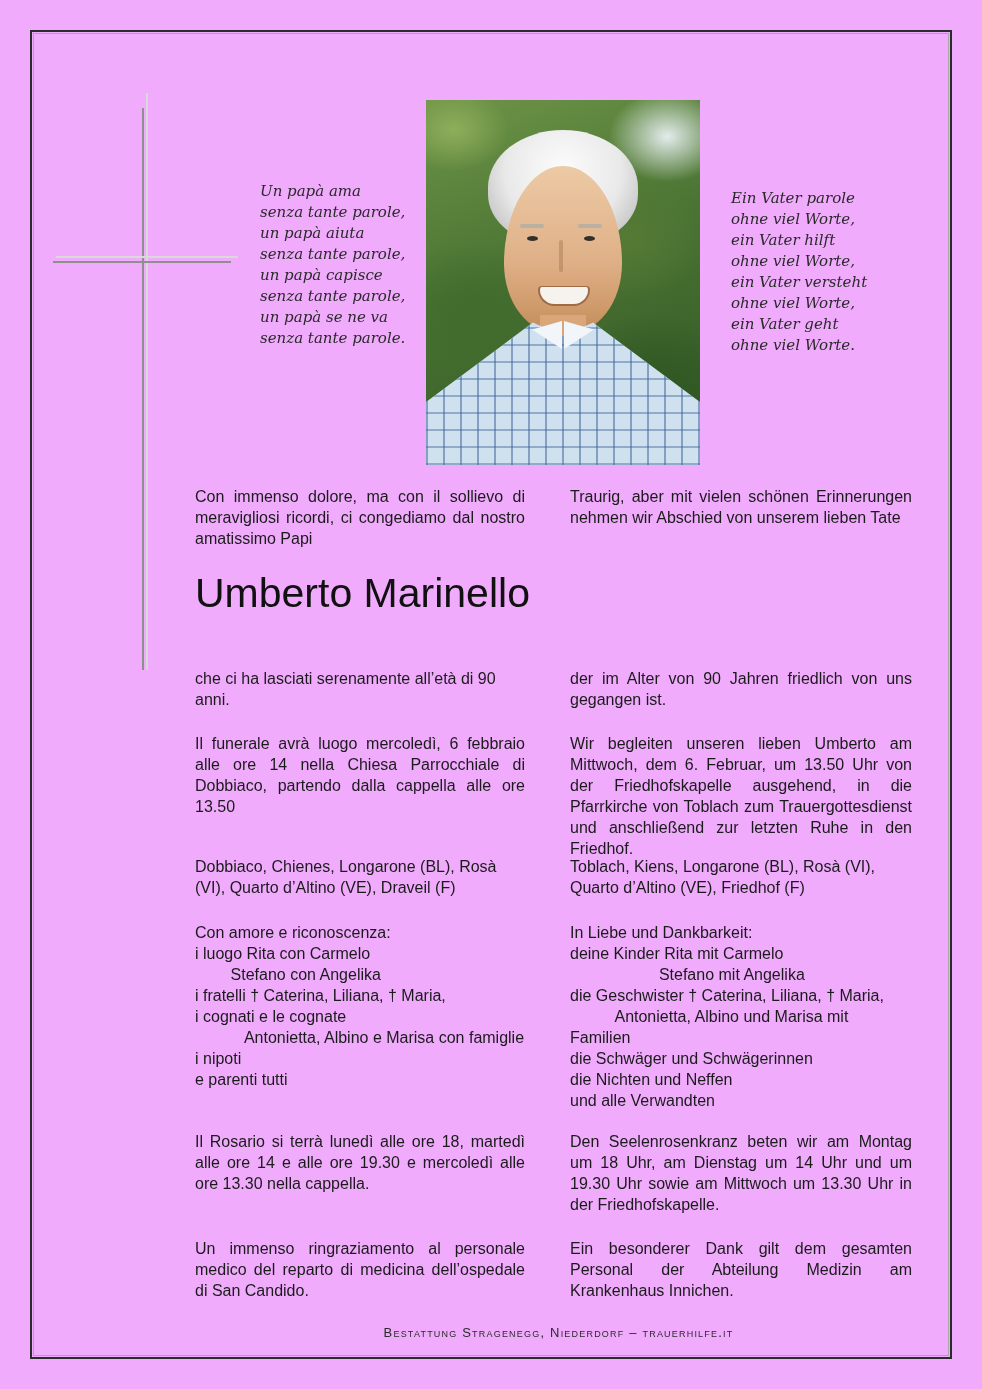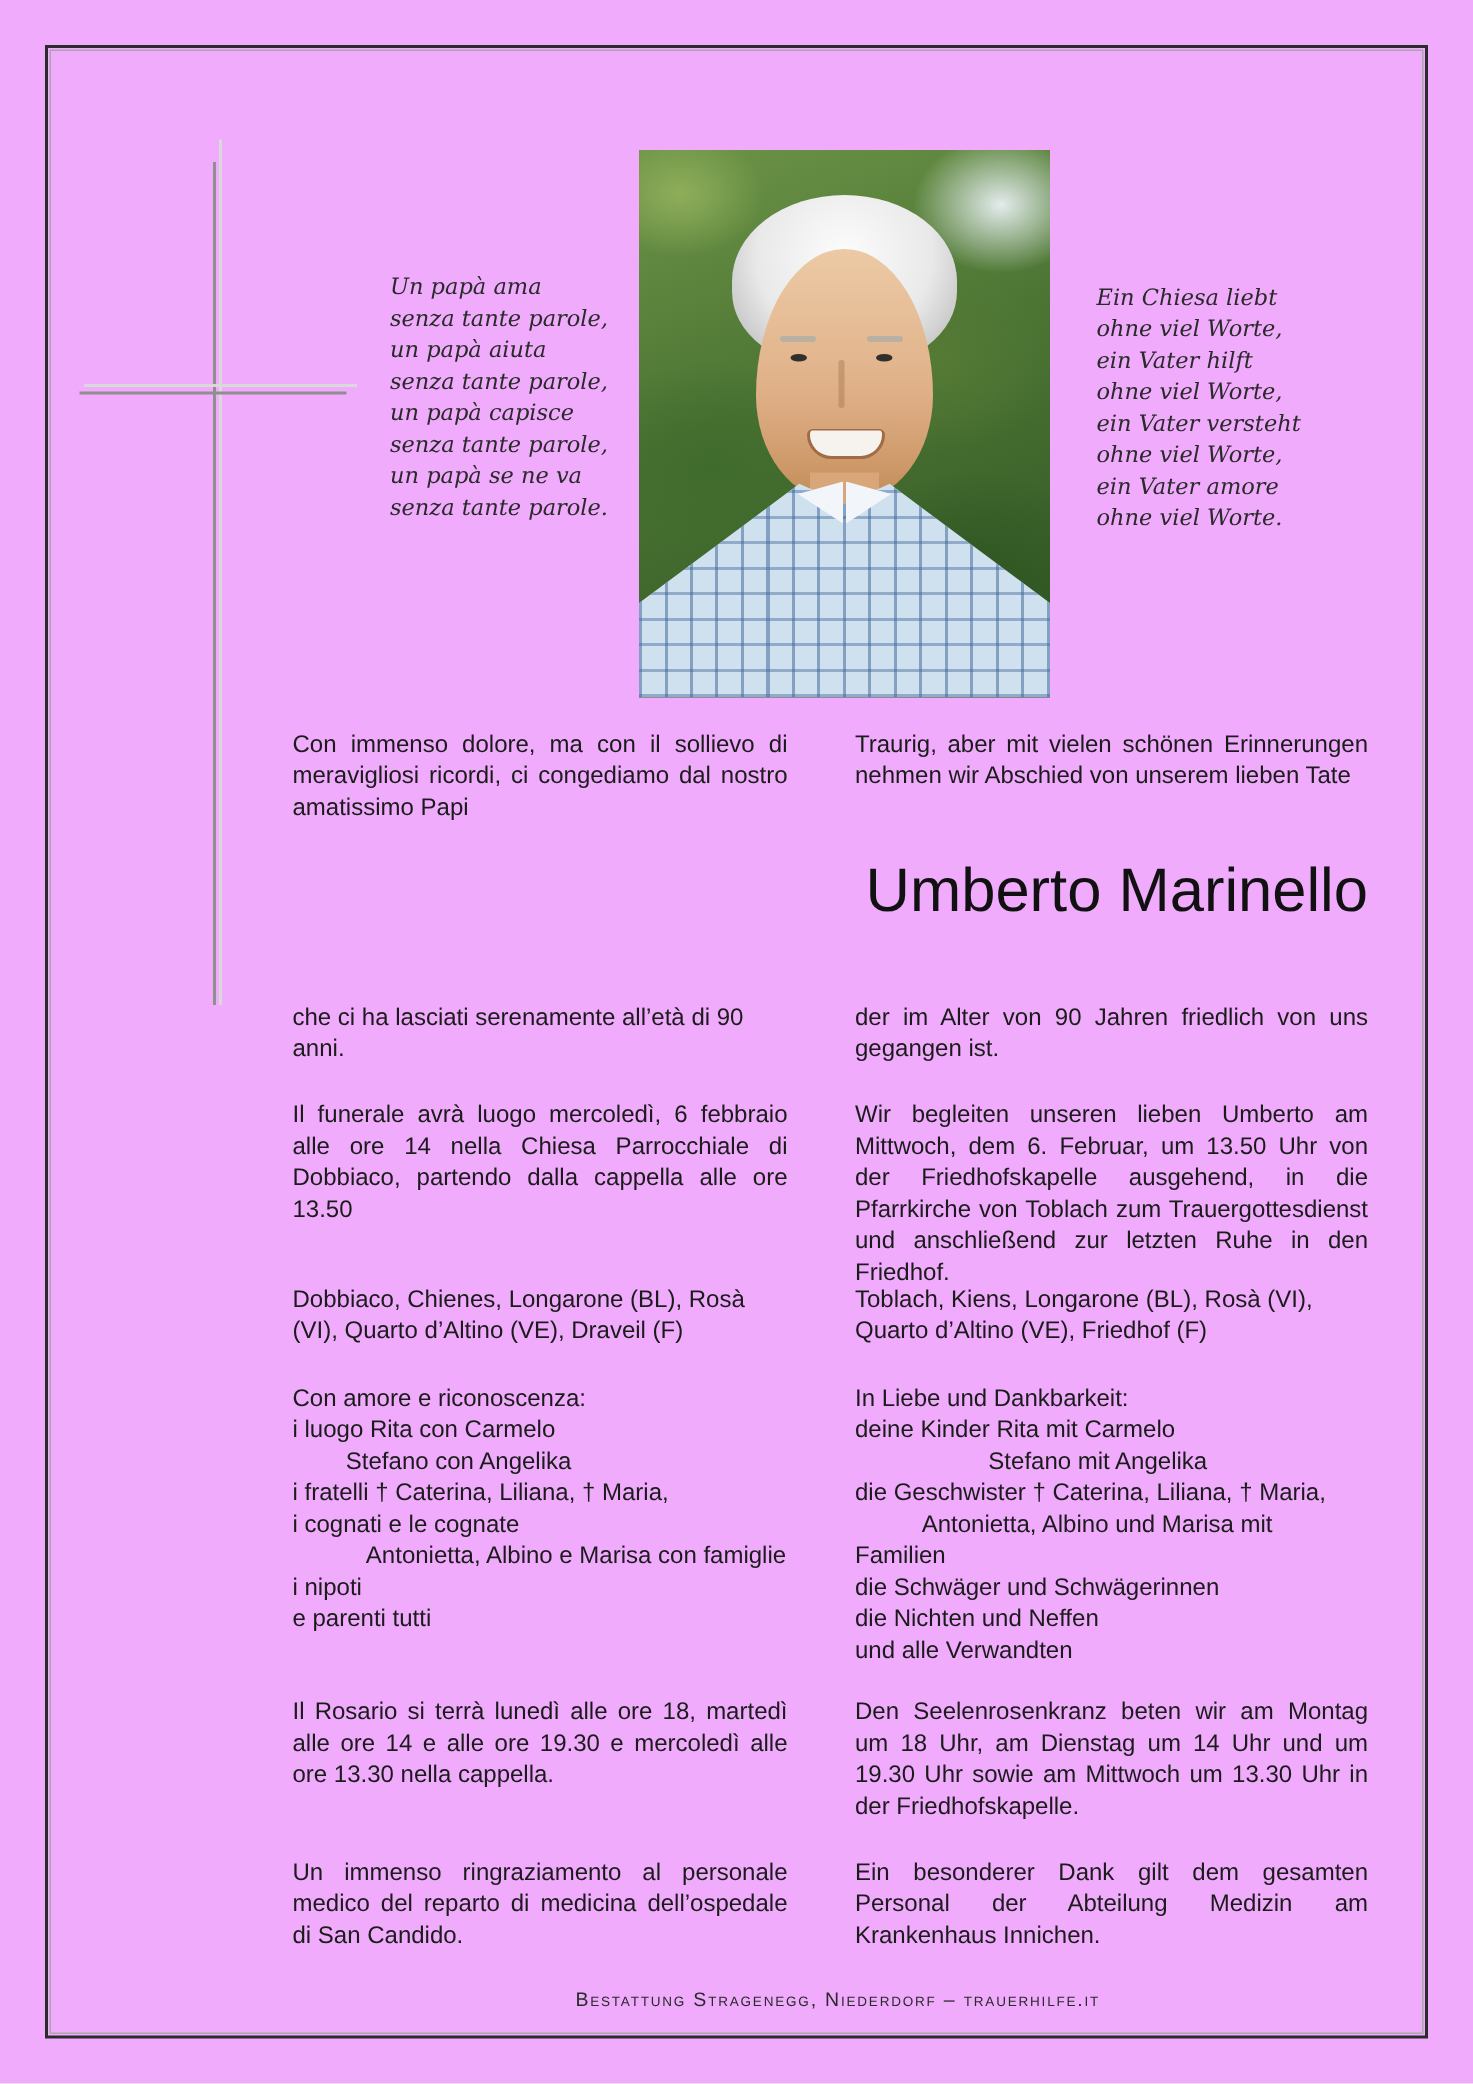--- a/index.html
+++ b/index.html
@@ -59,21 +59,21 @@
   .collar{position:absolute; width:30px; height:28px; background:#f2f6fa; bottom:116px;}
   .collar-l{left:106px; clip-path:polygon(100% 0, 100% 100%, 0 30%);}
   .collar-r{left:138px; clip-path:polygon(0 0, 0 100%, 100% 30%);}
   
   .tblock{position:absolute; font-size:16px; line-height:21px; color:#1b1b1b;}
   .col-l{left:195px; width:330px;}
   .col-r{left:570px; width:342px;}
   .just{text-align:justify;}
   .lines{white-space:pre-wrap;}
   .name-heading{
-    position:absolute; left:195px; top:570px; width:717px; text-align:right;
+    position:absolute; left:195px; top:570px; width:717px; text-align:left;
     font-size:41px; line-height:46px; color:#111; letter-spacing:0;
   }
   .footer{
     position:absolute; left:200px; top:1325px; width:717px; text-align:center;
     font-variant:small-caps; font-weight:400; font-size:13px; letter-spacing:1.2px; color:#2a2a2a;
   }
 </style>
 </head>
 <body>
 
@@ -85,21 +85,21 @@
 
   <div>
     <div class="cross-line cv-light"></div>
     <div class="cross-line cv-dark"></div>
     <div class="cross-line ch-light"></div>
     <div class="cross-line ch-dark"></div>
   </div>
 
   <div class="poem poem-it lines"><div>Un papà ama</div><div>senza tante parole,</div><div>un papà aiuta</div><div>senza tante parole,</div><div>un papà capisce</div><div>senza tante parole,</div><div>un papà se ne va</div><div>senza tante parole.</div></div>
 
-  <div class="poem poem-de lines"><div>Ein Chiesa liebt</div><div>ohne viel Worte,</div><div>ein Vater hilft</div><div>ohne viel Worte,</div><div>ein Vater versteht</div><div>ohne viel Worte,</div><div>ein Vater amore</div><div>ohne viel Worte.</div></div>
+  <div class="poem poem-de lines"><div>Ein Vater parole</div><div>ohne viel Worte,</div><div>ein Vater hilft</div><div>ohne viel Worte,</div><div>ein Vater versteht</div><div>ohne viel Worte,</div><div>ein Vater geht</div><div>ohne viel Worte.</div></div>
 
   <div class="photo">
     <div class="hair"></div>
     <div class="face"></div>
     <div class="brow brow-l"></div>
     <div class="brow brow-r"></div>
     <div class="eye eye-l"></div>
     <div class="eye eye-r"></div>
     <div class="nose"></div>
     <div class="mouth"></div>

